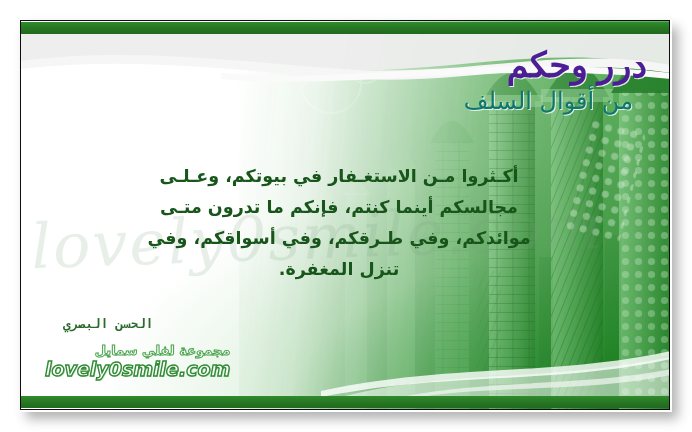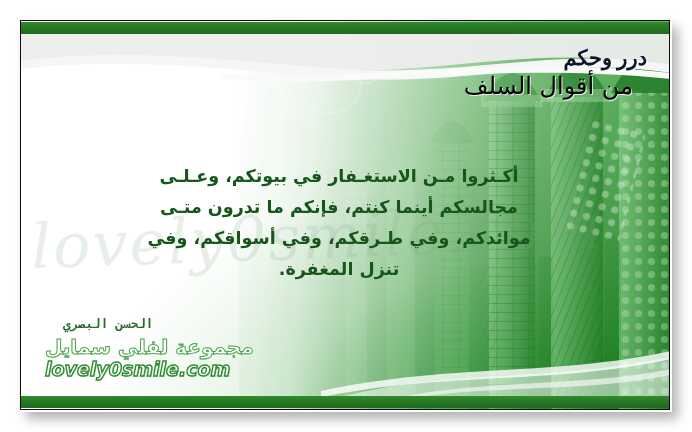--- a/index.html
+++ b/index.html
@@ -102,33 +102,33 @@
   
   .header-block {
     position: absolute;
     right: 22px;
     top: 26px;
     width: 300px;
     text-align: right;
     direction: rtl;
   }
   .title-main {
-    font-family: Liberation Serif, serif;
-    font-size: 21px;
-    font-weight: bold;
-    color: #0f172a;
+    font-family: Liberation Sans, sans-serif;
+    font-size: 35px;
+    font-weight: bold;
+    color: #4c1d95;
     letter-spacing: 1px;
     line-height: 1.05;
     text-shadow: 1px 1px 0 rgba(255,255,255,0.85);
     white-space: nowrap;
   }
   .title-sub {
     font-family: "DejaVu Serif", "Liberation Serif", serif;
     font-size: 24px;
-    color: #000000;
+    color: #0f766e;
     margin-top: 4px;
     line-height: 1.1;
     padding-right: 14px;
     text-shadow: 1px 1px 0 rgba(255,255,255,0.8);
     white-space: nowrap;
   }
 
   
   .quote-block {
     position: absolute;
@@ -165,21 +165,21 @@
   
   .brand {
     position: absolute;
     left: 24px;
     bottom: 30px;
     line-height: 1;
   }
   .brand-ar {
     direction: rtl;
     font-family: "DejaVu Sans", "Liberation Sans", sans-serif;
-    font-size: 20px;
+    font-size: 13px;
     font-weight: bold;
     letter-spacing: 1px;
     color: #ffffff;
     -webkit-text-stroke: 1px #4da64f;
     text-shadow: 0 0 1px #4da64f;
     margin-bottom: 3px;
   }
   .brand-en {
     font-family: "DejaVu Sans", "Liberation Sans", sans-serif;
     font-size: 19px;

